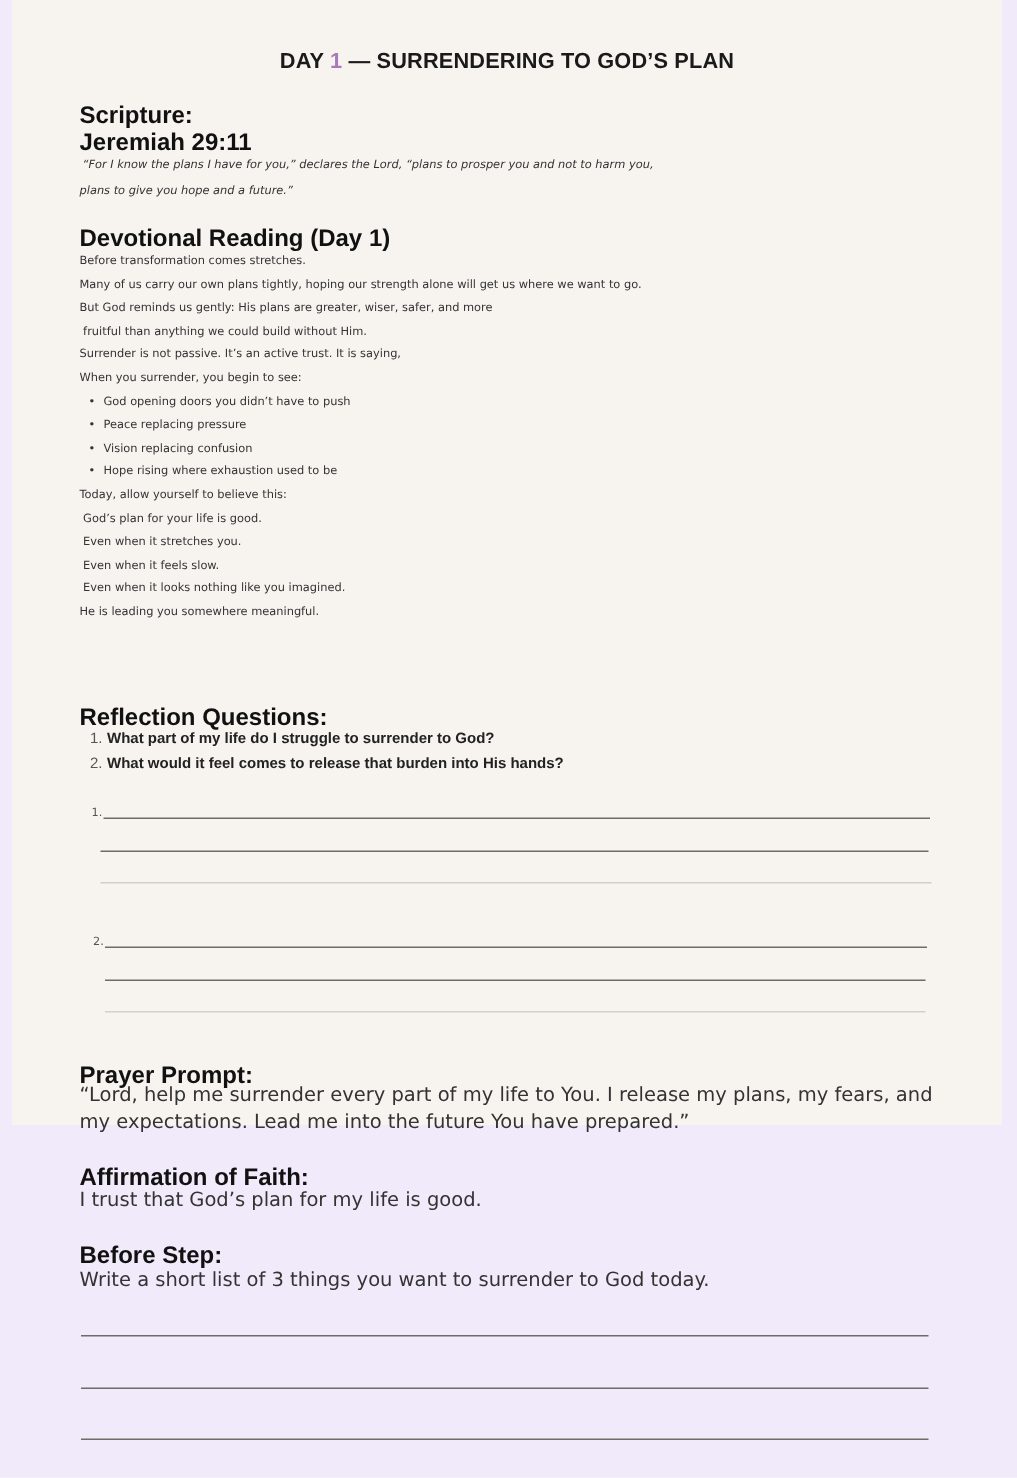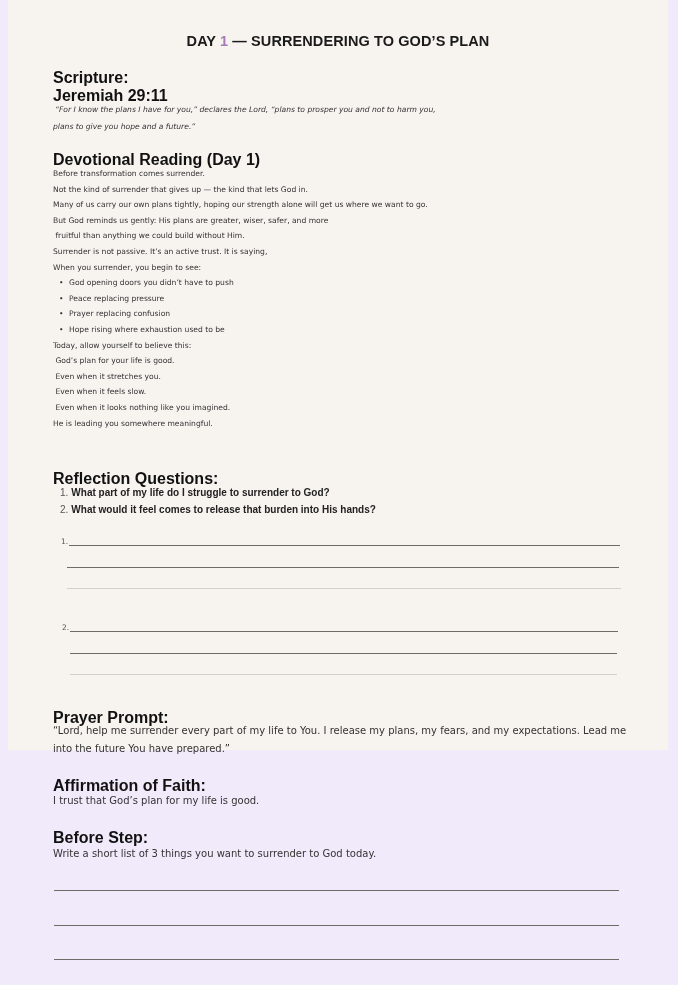--- a/index.html
+++ b/index.html
@@ -24,47 +24,46 @@
     .h { font-family: "Liberation Sans", sans-serif; font-weight: bold; font-size: 16px; color: #111; }
     .t { font-size: 7.6px; color: #333; line-height: 15.6px; white-space: nowrap; }
     .it { font-style: italic; font-size: 7.6px; color: #333; line-height: 18px; white-space: nowrap; }
     .list { margin: 0; padding: 0; list-style: none; }
     .bullet::before { content: "•"; display: inline-block; width: 10px; margin-left: 6px; color: #333; }
     .q { font-family: "Liberation Sans", sans-serif; font-weight: bold; font-size: 10px; color: #222; line-height: 16.5px; white-space: nowrap; }
     .q .num { font-weight: normal; color: #555; margin-left: 7px; margin-right: 3px; }
     .line { position: absolute; height: 1px; background: #6f6b67; }
     .line.light { background: #d3cfcb; }
     .lnum { position: absolute; font-size: 7.5px; color: #555; }
-    .p { font-size: 10px; color: #333; line-height: 18px; }
+    .p { font-size: 13px; color: #333; line-height: 18px; }
   </style>
 </head>
 <body>
 
 <div class="page">
 
   <div class="title"><span>DAY </span><span class="accent">1</span><span> — SURRENDERING TO GOD’S PLAN</span></div>
 
   <div class="abs h" style="top:69px;">Scripture:</div>
   <div class="abs h" style="top:87px;">Jeremiah 29:11</div>
   <div class="abs it" style="top:101px; left:47px;">“For I know the plans I have for you,” declares the Lord, “plans to prosper you and not to harm you,</div>
   <div class="abs it" style="top:118px;">plans to give you hope and a future.”</div>
 
   <div class="abs h" style="top:151px;">Devotional Reading (Day 1)</div>
   <div class="abs" style="top:166px;">
-    <div class="t">Before transformation comes surrender.</div>
-    <div class="t">Not the kind of surrender that gives up — the kind that lets God in.</div>
+    <div class="t">Before transformation comes stretches.</div>
     <div class="t">Many of us carry our own plans tightly, hoping our strength alone will get us where we want to go.</div>
     <div class="t">But God reminds us gently: His plans are greater, wiser, safer, and more</div>
     <div class="t" style="white-space:pre;"> fruitful than anything we could build without Him.</div>
     <div class="t">Surrender is not passive. It’s an active trust. It is saying,</div>
     <div class="t">When you surrender, you begin to see:</div>
     <ul class="list">
       <li class="t bullet">God opening doors you didn’t have to push</li>
       <li class="t bullet">Peace replacing pressure</li>
-      <li class="t bullet">Prayer replacing confusion</li>
+      <li class="t bullet">Vision replacing confusion</li>
       <li class="t bullet">Hope rising where exhaustion used to be</li>
     </ul>
     <div class="t">Today, allow yourself to believe this:</div>
     <div class="t" style="white-space:pre;"> God’s plan for your life is good.</div>
     <div class="t" style="white-space:pre;"> Even when it stretches you.</div>
     <div class="t" style="white-space:pre;"> Even when it feels slow.</div>
     <div class="t" style="white-space:pre;"> Even when it looks nothing like you imagined.</div>
     <div class="t">He is leading you somewhere meaningful.</div>
   </div>
 

